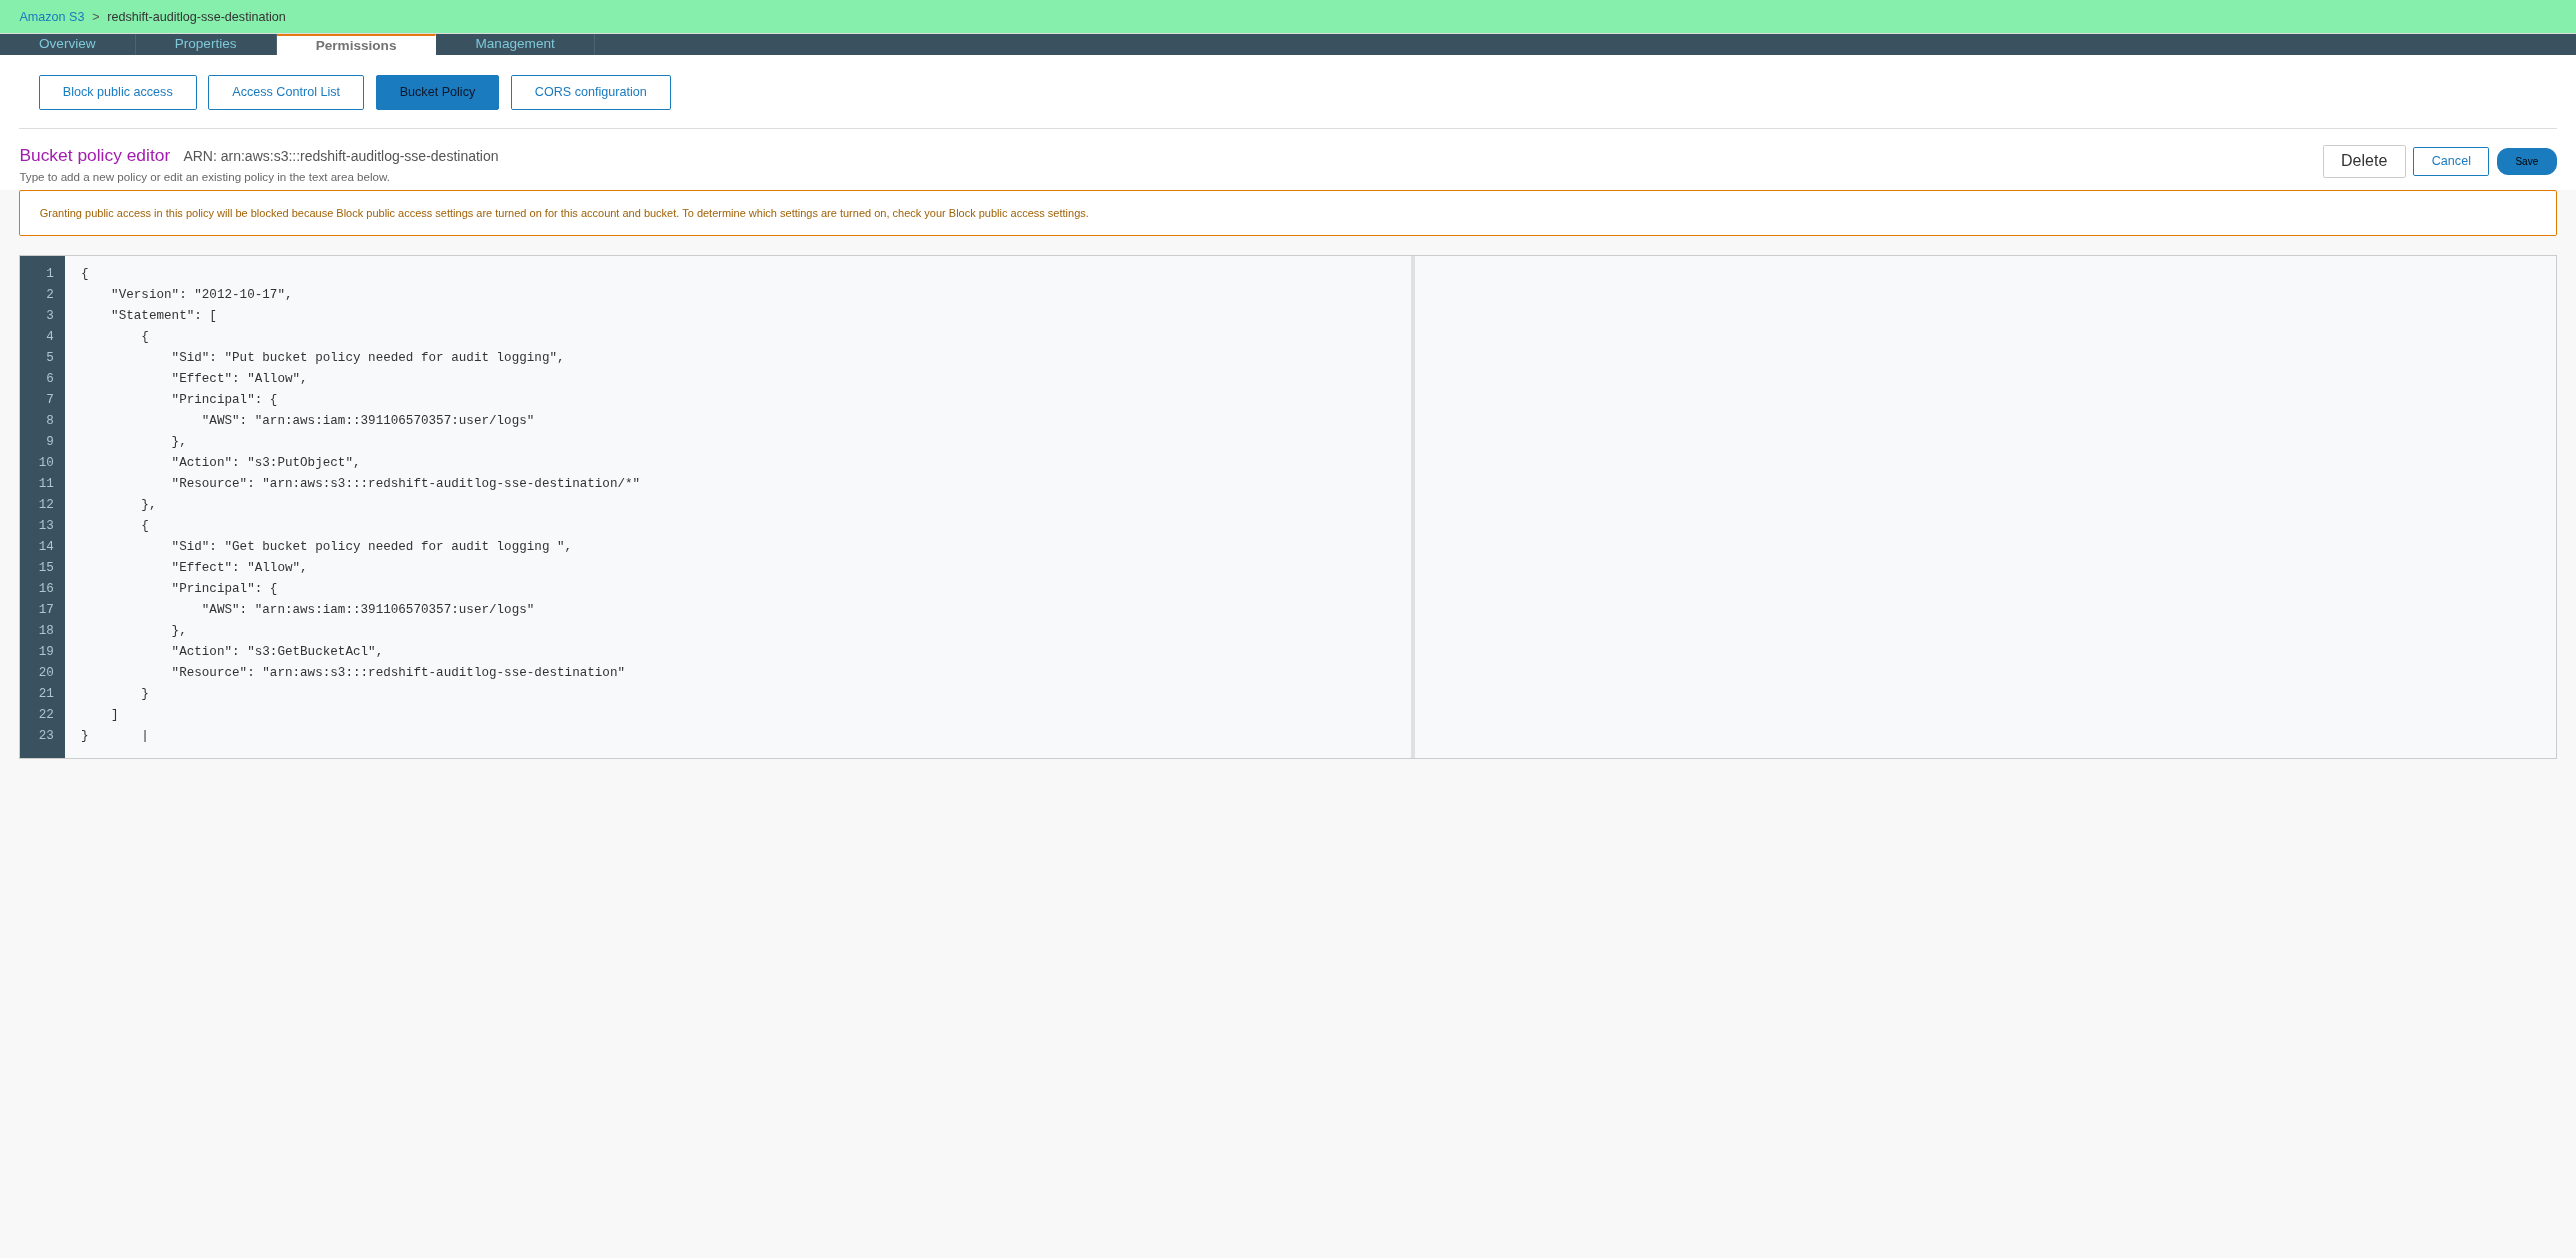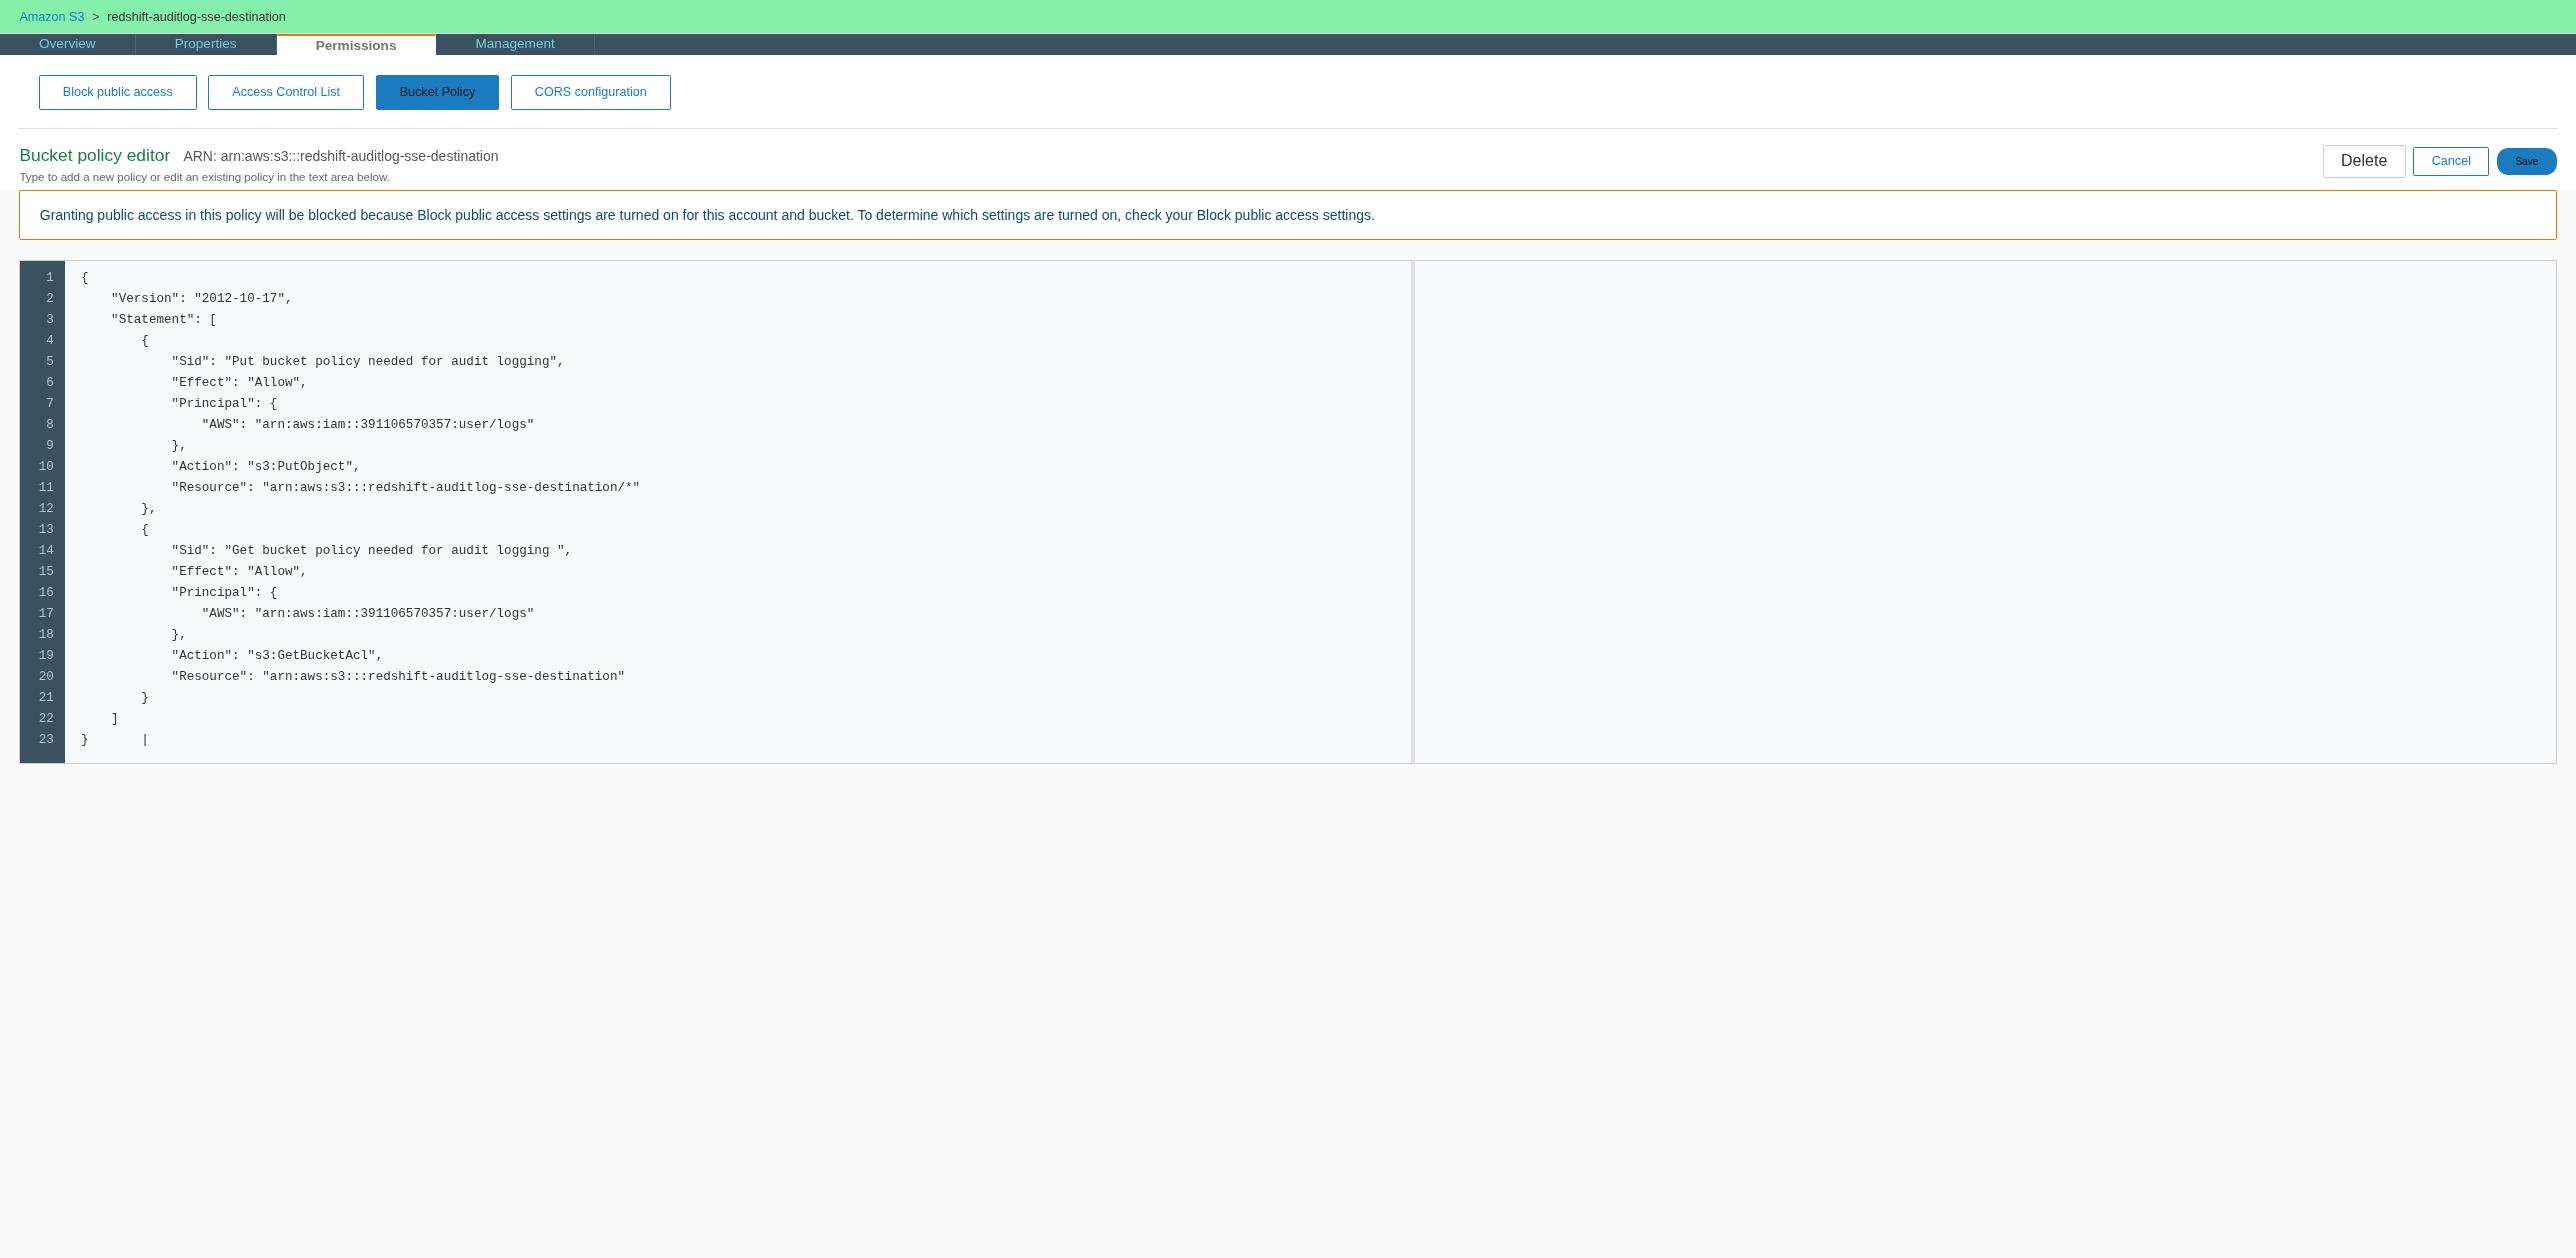--- a/index.html
+++ b/index.html
@@ -87,21 +87,21 @@
     .editor-header {
       display: flex;
       align-items: flex-start;
       justify-content: space-between;
       padding: 15.5px 19.4px 7.7px 19.4px;
       background: #fff;
     }
     .editor-title-area h2 {
       font-size: 17.4px;
       font-weight: 400;
-      color: #15803d;
+      color: #a21caf;
       display: inline;
     }
     .editor-arn {
       font-size: 14px;
       color: #555;
       margin-left: 9.7px;
     }
     .editor-subtitle {
       font-size: 11.6px;
       color: #666;
@@ -141,22 +141,22 @@
       border-radius: 11px;
     }
 
     
     .warning-banner {
       margin: 0 19.4px 0 19.4px;
       border: 1.5px solid #e07b00;
       border-radius: 1.9px;
       background: #fff;
       padding: 13.6px 19.4px;
-      font-size: 14px;
-      color: #0c4a6e;
+      font-size: 11px;
+      color: #a16207;
       line-height: 1.5;
     }
 
     
     .code-editor-wrapper {
       display: flex;
       margin: 19.4px 19.4px 0 19.4px;
       border: 1px solid #ccc;
       font-family: "Courier New", Courier, monospace;
       font-size: 12.6px;

